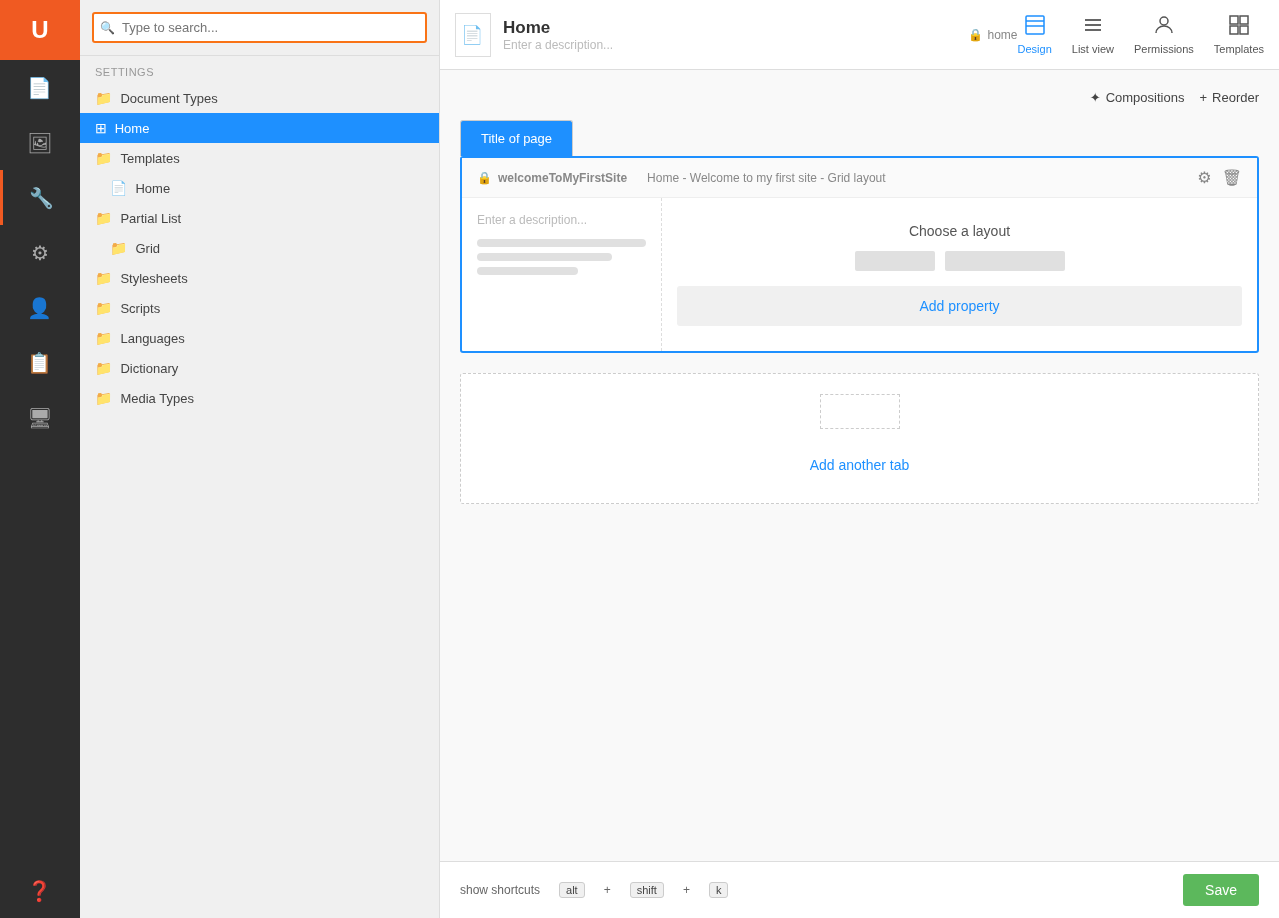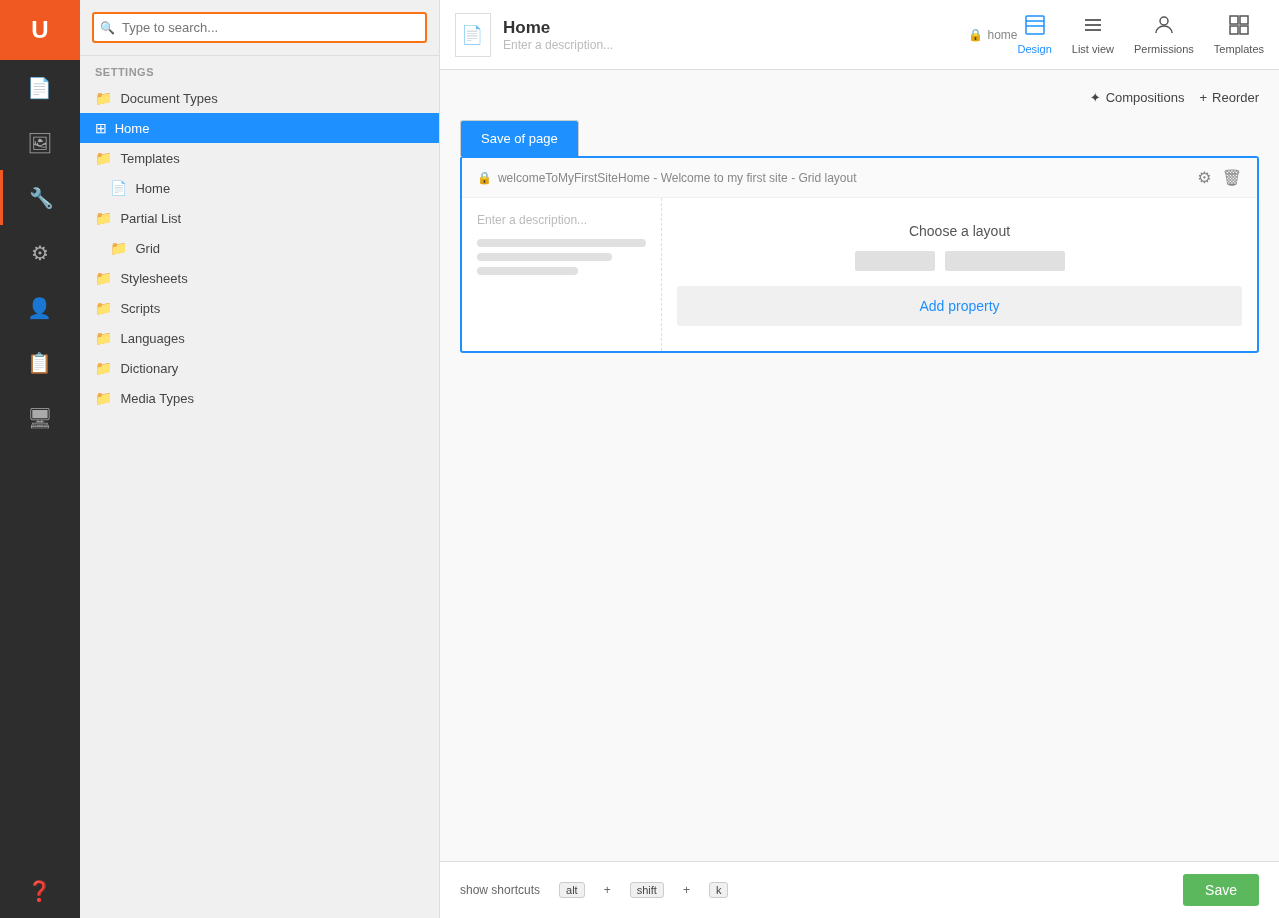--- a/index.html
+++ b/index.html
@@ -75,21 +75,21 @@
       position: absolute;
       left: 8px;
       top: 50%;
       transform: translateY(-50%);
       color: #999;
       font-size: 12px;
     }
     .sidebar-settings-label {
       padding: 10px 15px 5px;
       font-size: 11px;
-      font-weight: 700;
+      font-weight: 400;
       color: #999;
       letter-spacing: 0.5px;
       text-transform: uppercase;
     }
     .sidebar-item {
       display: flex;
       align-items: center;
       padding: 7px 15px;
       cursor: pointer;
       color: #444;
@@ -229,22 +229,24 @@
       background: #fafafa;
     }
     .card-header-lock {
       color: #aaa;
       margin-right: 6px;
       font-size: 12px;
     }
     .card-header-alias {
       color: #888;
       font-size: 12px;
+      font-weight: bold;
     }
     .card-header-breadcrumb {
+      margin-left: 20px;
       color: #888;
       font-size: 12px;
     }
     .card-header-actions {
       margin-left: auto;
       display: flex;
       gap: 10px;
     }
     .card-header-actions span {
       color: #888;
@@ -544,21 +546,21 @@
         <span>Compositions</span>
       </div>
       <div class="content-toolbar-btn">
         <span>+</span>
         <span>Reorder</span>
       </div>
     </div>
 
     <div class="tab-bar">
       <div class="tab">
-        <span>Save of page</span>
+        <span>Title of page</span>
       </div>
     </div>
 
     <div class="card">
       <div class="card-header">
         <span class="card-header-lock">🔒</span>
         <span class="card-header-alias">welcomeToMyFirstSite</span>
         <span class="card-header-breadcrumb">Home - Welcome to my first site - Grid layout</span>
         <div class="card-header-actions">
           <span>⚙</span>
@@ -578,20 +580,24 @@
             <div class="layout-options">
               <div class="layout-option w1"></div>
               <div class="layout-option w2"></div>
             </div>
             <button class="add-property-btn">Add property</button>
           </div>
         </div>
       </div>
     </div>
 
+    <div class="add-tab-area">
+      <div class="add-tab-inner"></div>
+      <div class="add-tab-btn">Add another tab</div>
+    </div>
   </div>
 
   <div class="bottombar">
     <div class="bottombar-shortcuts">
       <span>show shortcuts</span>
       <span class="kbd">alt</span>
       <span>+</span>
       <span class="kbd">shift</span>
       <span>+</span>
       <span class="kbd">k</span>

